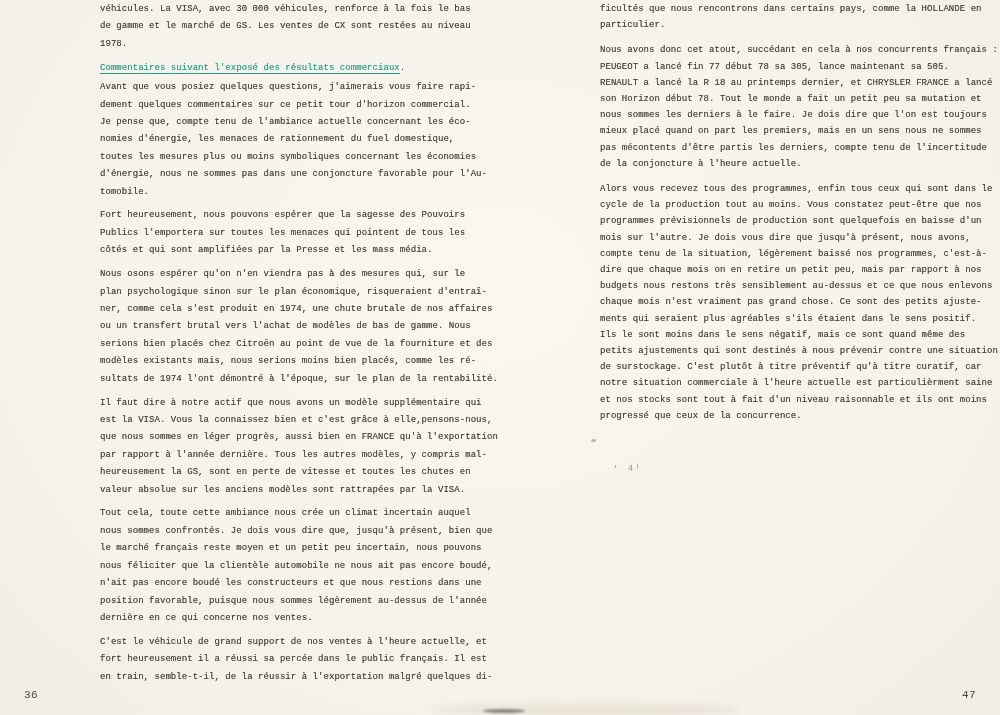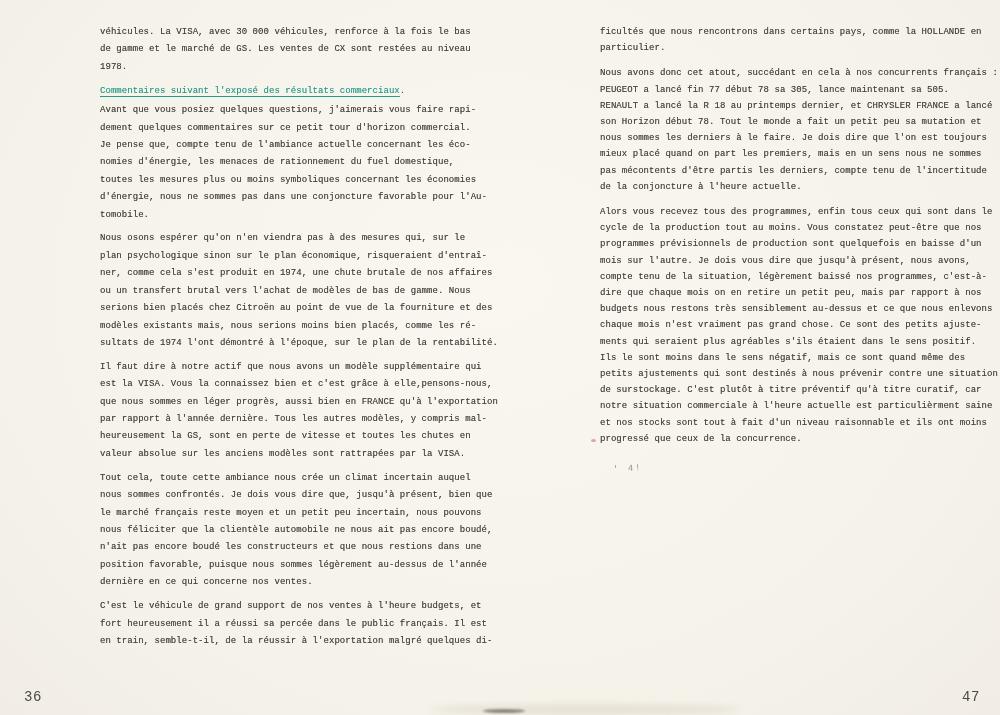--- a/index.html
+++ b/index.html
@@ -12,21 +12,21 @@
     position: relative;
     overflow: hidden;
     background:
       radial-gradient(ellipse at 50% 40%, #faf7f1 0%, #f5f2ea 70%, #f1ede4 100%);
     font-family: "Liberation Mono", "DejaVu Sans Mono", monospace;
     color: var(--ink, #45423c);
   }
   .spread { position: absolute; inset: 0; }
   .page {
     position: absolute;
-    top: 24px;
+    top: 1px;
     width: 404px;
   }
   .page-left  { left: 100px; }
   .page-right { left: 600px; }
 
   .para {
     margin: 0 0 6.5px 0;
     font-size: 9px;
     line-height: 17.4px;
     letter-spacing: 0.05px;
@@ -49,21 +49,21 @@
     text-decoration: underline;
     text-decoration-color: var(--heading, #239b88);
     text-underline-offset: 2.5px;
     text-shadow: 0 0 0.5px rgba(35,155,136,0.5);
   }
   .heading .heading-period {
     color: var(--ink, #45423c);
   }
   .pageno {
     position: absolute;
-    font-size: 14px;
+    font-size: 11px;
     color: #4b4943;
     letter-spacing: 0.5px;
   }
   .pageno-left  { left: 24px;  top: 689px; }
   .pageno-right { left: 962px; top: 689px; }
 
   .pencil-mark {
     position: absolute;
     left: 613px;
     top: 464px;
@@ -113,41 +113,44 @@
 de gamme et le marché de GS. Les ventes de CX sont restées au niveau
 1978.</p>
     <h2 class="heading"><span class="heading-text">Commentaires suivant l'exposé des résultats commerciaux</span><span class="heading-period">.</span></h2>
     <p class="para">Avant que vous posiez quelques questions, j'aimerais vous faire rapi-
 dement quelques commentaires sur ce petit tour d'horizon commercial.
 Je pense que, compte tenu de l'ambiance actuelle concernant les éco-
 nomies d'énergie, les menaces de rationnement du fuel domestique,
 toutes les mesures plus ou moins symboliques concernant les économies
 d'énergie, nous ne sommes pas dans une conjoncture favorable pour l'Au-
 tomobile.</p>
+    <p class="para">Fort heureusement, nous pouvons espérer que la sagesse des Pouvoirs
+Publics l'emportera sur toutes les menaces qui pointent de tous les
+côtés et qui sont amplifiées par la Presse et les mass média.</p>
     <p class="para">Nous osons espérer qu'on n'en viendra pas à des mesures qui, sur le
 plan psychologique sinon sur le plan économique, risqueraient d'entraî-
 ner, comme cela s'est produit en 1974, une chute brutale de nos affaires
 ou un transfert brutal vers l'achat de modèles de bas de gamme. Nous
 serions bien placés chez Citroën au point de vue de la fourniture et des
 modèles existants mais, nous serions moins bien placés, comme les ré-
 sultats de 1974 l'ont démontré à l'époque, sur le plan de la rentabilité.</p>
     <p class="para">Il faut dire à notre actif que nous avons un modèle supplémentaire qui
 est la VISA. Vous la connaissez bien et c'est grâce à elle,pensons-nous,
 que nous sommes en léger progrès, aussi bien en FRANCE qu'à l'exportation
 par rapport à l'année dernière. Tous les autres modèles, y compris mal-
 heureusement la GS, sont en perte de vitesse et toutes les chutes en
 valeur absolue sur les anciens modèles sont rattrapées par la VISA.</p>
     <p class="para">Tout cela, toute cette ambiance nous crée un climat incertain auquel
 nous sommes confrontés. Je dois vous dire que, jusqu'à présent, bien que
 le marché français reste moyen et un petit peu incertain, nous pouvons
 nous féliciter que la clientèle automobile ne nous ait pas encore boudé,
 n'ait pas encore boudé les constructeurs et que nous restions dans une
 position favorable, puisque nous sommes légèrement au-dessus de l'année
 dernière en ce qui concerne nos ventes.</p>
-    <p class="para">C'est le véhicule de grand support de nos ventes à l'heure budgets, et
+    <p class="para">C'est le véhicule de grand support de nos ventes à l'heure actuelle, et
 fort heureusement il a réussi sa percée dans le public français. Il est
 en train, semble-t-il, de la réussir à l'exportation malgré quelques di-</p>
   </section>
 
   <section class="page page-right">
     <p class="para">ficultés que nous rencontrons dans certains pays, comme la HOLLANDE en
 particulier.</p>
     <p class="para">Nous avons donc cet atout, succédant en cela à nos concurrents français :
 PEUGEOT a lancé fin 77 début 78 sa 305, lance maintenant sa 505.
 RENAULT a lancé la R 18 au printemps dernier, et CHRYSLER FRANCE a lancé

